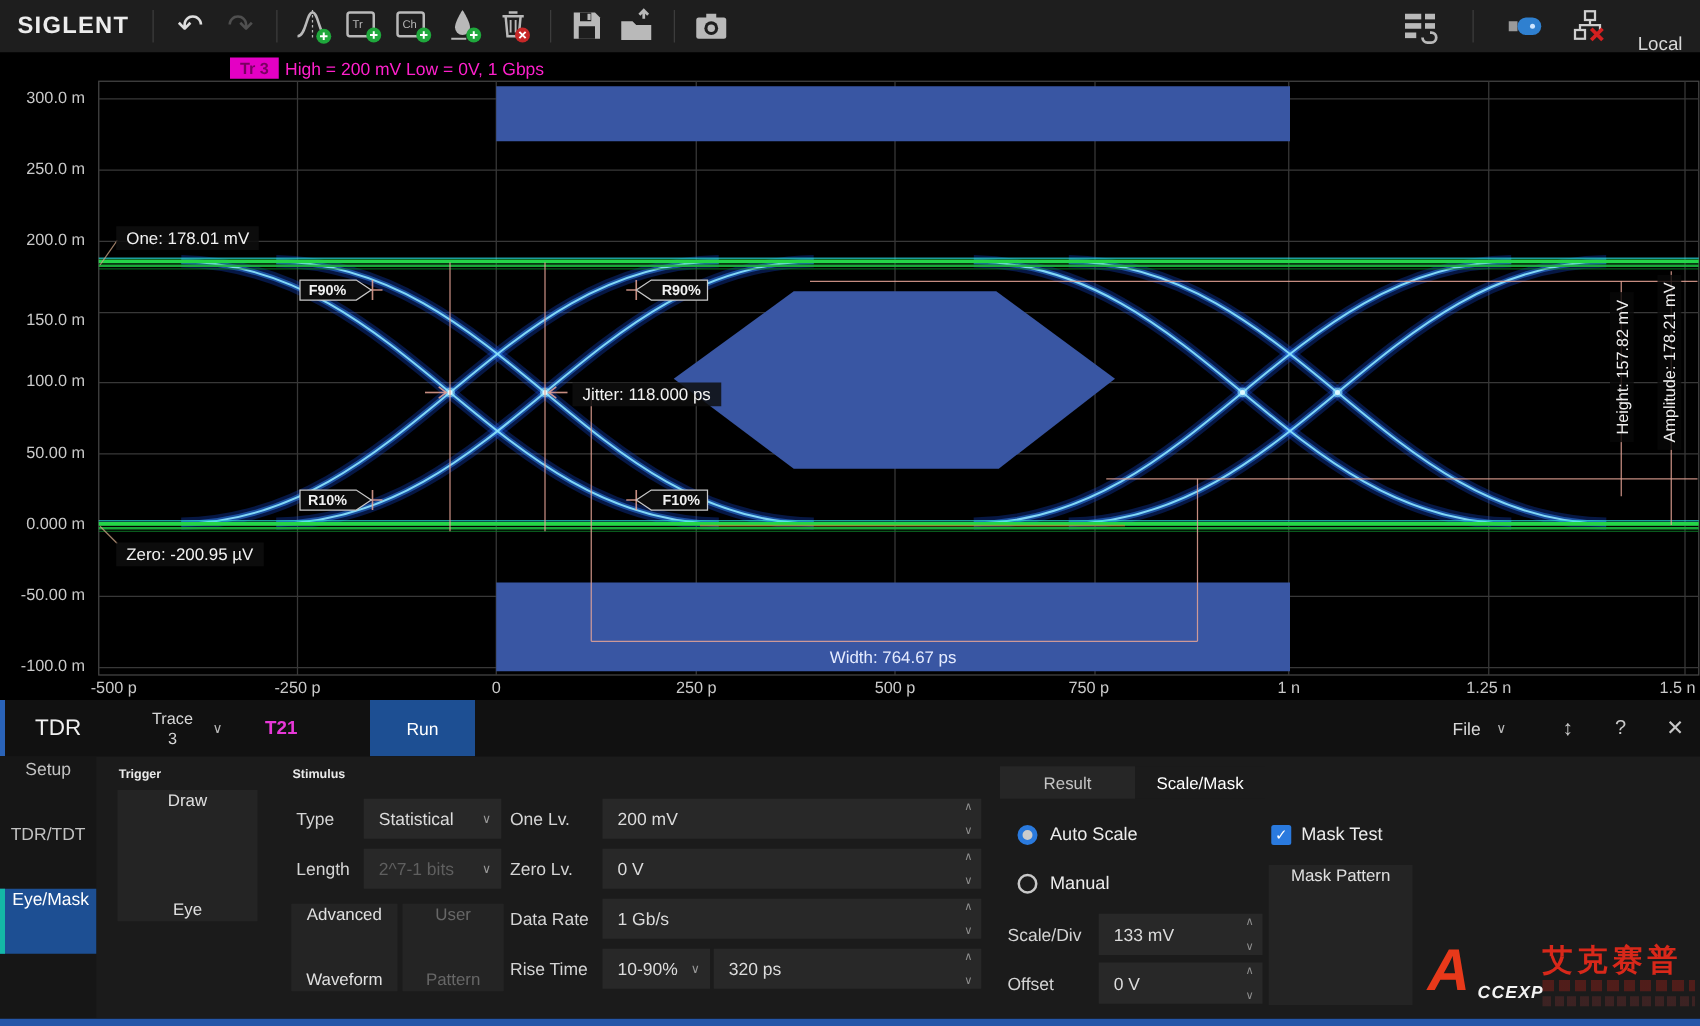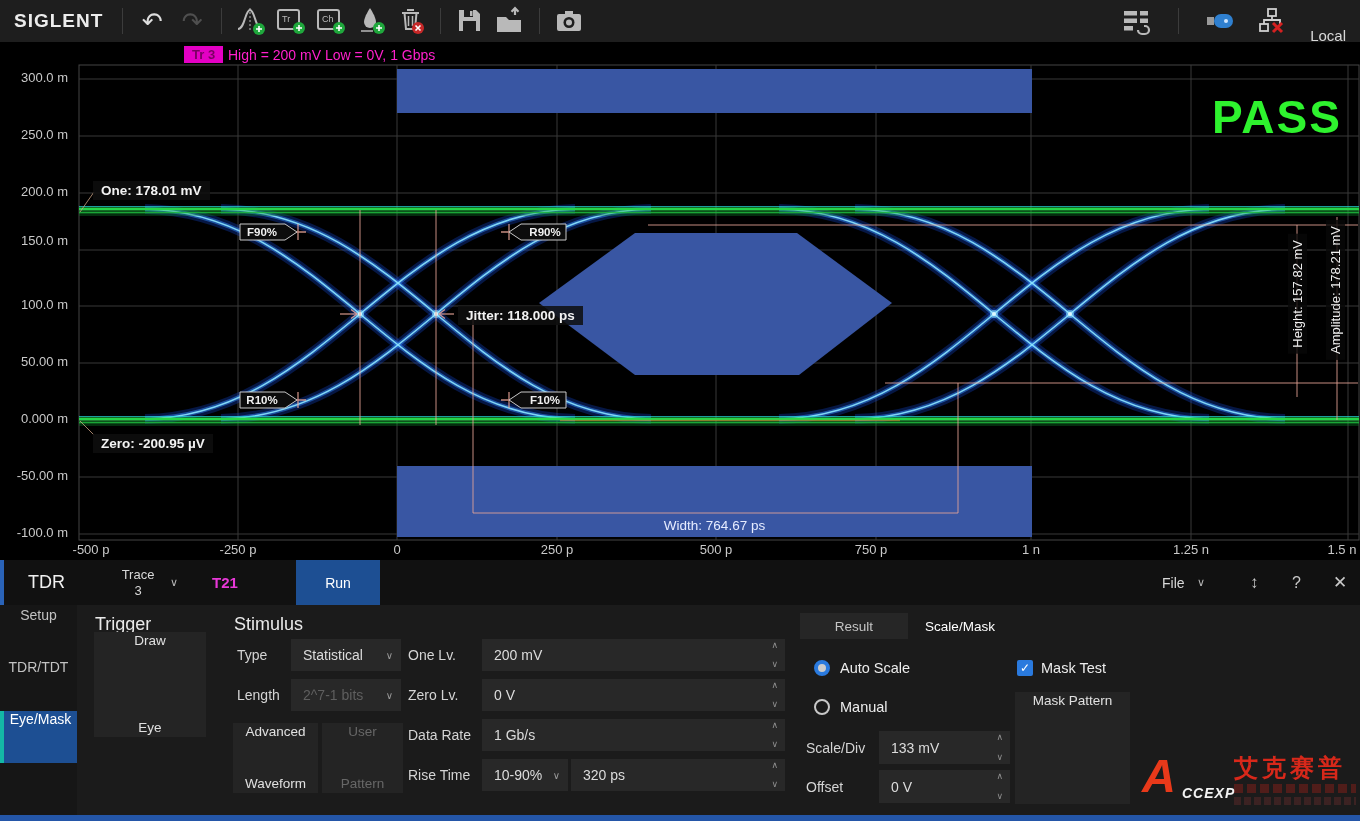--- a/index.html
+++ b/index.html
@@ -14,42 +14,42 @@
   .undo{font-size:25px;color:#dedede;line-height:1;}
   .redo{font-size:25px;color:#4f4f4f;line-height:1;}
   .tb-right{margin-left:auto;display:flex;align-items:center;gap:12px;}
   .local{font-size:15px;color:#d8d8d8;margin-left:6px;margin-top:28px;}
   
   #chart{position:absolute;top:42px;left:0;width:1360px;height:518px;background:#000;}
   #eyesvg{position:absolute;top:0;left:0;}
   .ytick{position:absolute;left:4px;width:64px;text-align:right;font-size:13px;color:#c9c9c9;}
   .xtick{position:absolute;top:500px;font-size:13px;color:#c9c9c9;text-align:center;width:80px;}
   .anno{position:absolute;background:rgba(14,14,14,.85);color:#f2f2f2;font-size:13.5px;
-        padding:2px 8px;white-space:nowrap;font-weight:bold;}
+        padding:2px 8px;white-space:nowrap;}
   .badge-tr{position:absolute;top:4px;left:184px;background:#e400c4;color:#7a0062;
             font-size:13px;font-weight:bold;padding:1px 8px;}
   .trace-text{position:absolute;top:5px;left:228px;color:#ff20cc;font-size:14px;}
   .pass{position:absolute;top:48px;left:1212px;font-size:46px;font-weight:bold;color:#2ef32e;letter-spacing:2px;}
   .vlabel{position:absolute;writing-mode:vertical-rl;transform:rotate(180deg);
           background:rgba(8,8,8,.8);color:#f0f0f0;font-size:13px;padding:6px 2px;white-space:nowrap;}
   .width-lab{position:absolute;top:476px;left:632px;width:165px;text-align:center;
              color:#e6ecff;font-size:13.5px;}
   
   #titlebar{position:absolute;top:560px;left:0;width:1360px;height:45px;background:#111;}
   .tt{position:absolute;top:0;height:45px;display:flex;align-items:center;}
   .btn-run{background:#1d4f93;color:#fff;font-size:14px;justify-content:center;}
   .btn-stop{background:#1e1e1e;color:#e0e0e0;font-size:13.5px;flex-direction:column;
             justify-content:center;line-height:1.25;margin-top:48px;}
   
   #panel{position:absolute;top:605px;left:0;width:1360px;height:210px;background:#1b1b1b;}
   #sidebar{position:absolute;top:0;left:0;width:77px;height:210px;background:#161616;}
   .side-item{position:absolute;left:0;width:77px;height:52px;display:flex;
              justify-content:center;font-size:14px;color:#c2c2c2;box-sizing:border-box;}
   .side-item.active{background:#1d4f93;color:#fff;border-left:4px solid #14b8a6;}
-  .gtitle{position:absolute;font-size:18px;font-weight:normal;color:#eaeaea;}
+  .gtitle{position:absolute;font-size:10px;font-weight:bold;color:#eaeaea;}
   .pbtn{position:absolute;background:#242424;color:#e0e0e0;font-size:13.5px;display:flex;
         flex-direction:column;align-items:center;justify-content:space-between;line-height:1.3;}
   .pbtn.dim{color:#676767;}
   .flabel{position:absolute;font-size:14px;color:#d4d4d4;}
   .fbox{position:absolute;background:#282828;display:flex;align-items:center;
         padding-left:12px;box-sizing:border-box;font-size:14px;color:#dcdcdc;}
   .fbox .dim{color:#5f5f5f;}
   .chev{position:absolute;right:8px;font-size:10px;color:#9a9a9a;}
   .spinner{position:absolute;right:7px;top:2px;bottom:2px;display:flex;flex-direction:column;
            justify-content:space-between;font-size:9px;color:#8f8f8f;line-height:1;}
@@ -302,21 +302,21 @@
         <text x="545" y="362" fill="#f0f0f0" text-anchor="middle">F10%</text>
       </g>
     </svg>
 
     <span class="badge-tr">Tr 3</span>
     <span class="trace-text">High = 200 mV  Low = 0V,  1 Gbps</span>
 
     <span class="ytick" style="top:28px">300.0 m</span>
     <span class="ytick" style="top:85px">250.0 m</span>
     <span class="ytick" style="top:142px">200.0 m</span>
-    <span class="ytick" style="top:191px">150.0 m</span>
+    <span class="ytick" style="top:206px">150.0 m</span>
     <span class="ytick" style="top:255px">100.0 m</span>
     <span class="ytick" style="top:312px">50.00 m</span>
     <span class="ytick" style="top:369px">0.000 m</span>
     <span class="ytick" style="top:426px">-50.00 m</span>
     <span class="ytick" style="top:483px">-100.0 m</span>
 
     <span class="xtick" style="left:51px">-500 p</span>
     <span class="xtick" style="left:198px">-250 p</span>
     <span class="xtick" style="left:357px">0</span>
     <span class="xtick" style="left:517px">250 p</span>
@@ -325,21 +325,20 @@
     <span class="xtick" style="left:991px">1 n</span>
     <span class="xtick" style="left:1151px">1.25 n</span>
     <span class="xtick" style="left:1302px">1.5 n</span>
 
     <span class="anno" style="top:139px;left:93px">One: 178.01 mV</span>
     <span class="anno" style="top:392px;left:93px">Zero: -200.95 µV</span>
     <span class="anno" style="top:264px;left:458px">Jitter: 118.000 ps</span>
     <span class="width-lab">Width: 764.67 ps</span>
     <span class="vlabel" style="top:192px;left:1288px">Height: 157.82 mV</span>
     <span class="vlabel" style="top:178px;left:1326px">Amplitude: 178.21 mV</span>
-    <span class="pass">PASS</span>
   </div>
 
   <div id="titlebar">
     <span class="tt" style="left:28px;font-size:18px;color:#f0f0f0">TDR</span>
     <div class="tt" style="left:110px;width:56px;flex-direction:column;justify-content:center;line-height:1.2;font-size:13px;color:#d8d8d8;text-align:center">
       <span>Trace</span>
       <span>3</span>
     </div>
     <span class="tt" style="left:170px;font-size:11px;color:#b8b8b8">∨</span>
     <span class="tt" style="left:212px;font-size:15px;font-weight:bold;color:#e838d8">T21</span>

